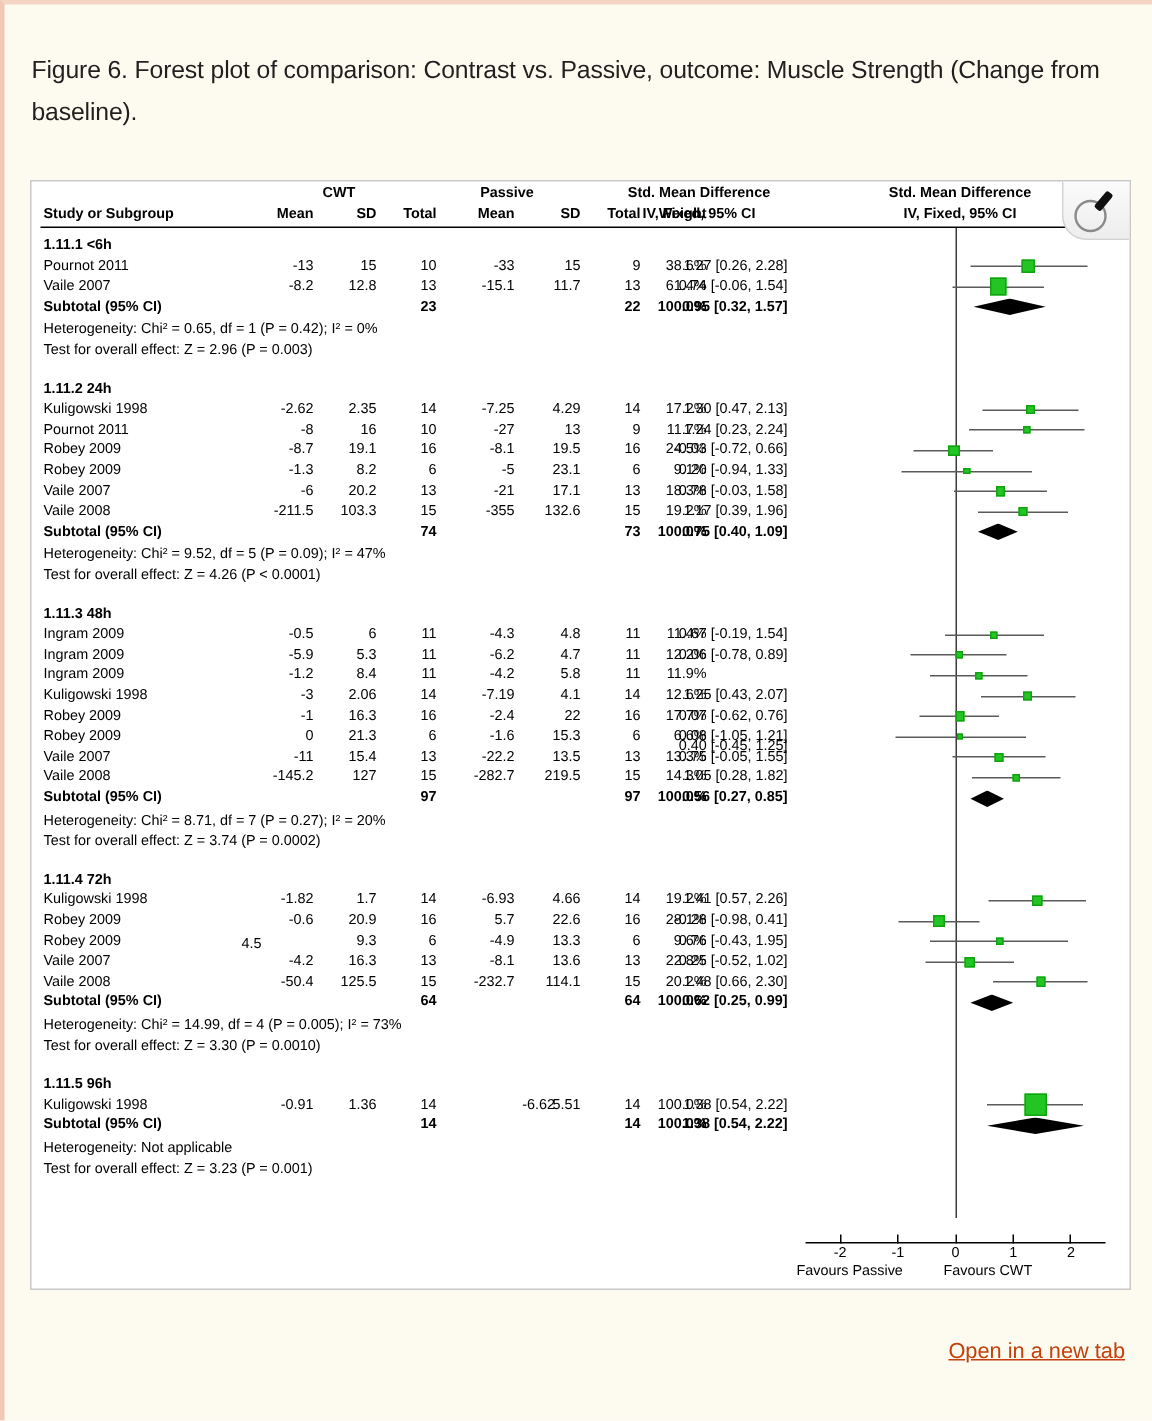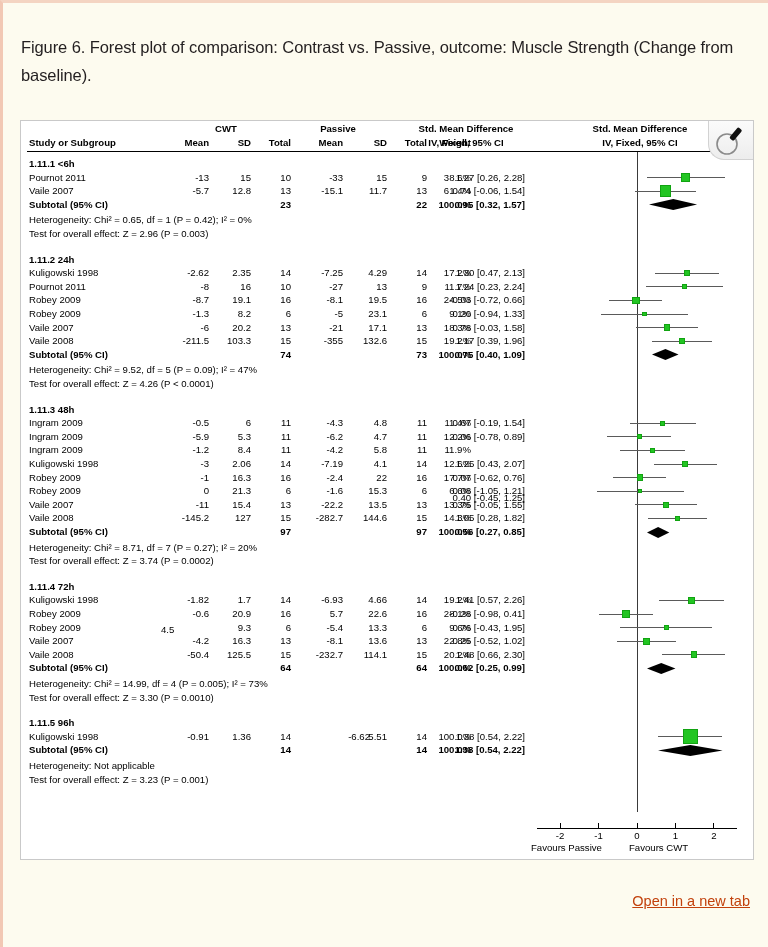--- a/index.html
+++ b/index.html
@@ -191,21 +191,21 @@
         <div class="c" style="left: 8px; top: 49.6px; width: 132px; text-align: left;">Pournot 2011</div>
         <div class="c" style="left: 140px; top: 49.6px; width: 48px; text-align: right;">-13</div>
         <div class="c" style="left: 188px; top: 49.6px; width: 42px; text-align: right;">15</div>
         <div class="c" style="left: 230px; top: 49.6px; width: 40px; text-align: right;">10</div>
         <div class="c" style="left: 270px; top: 49.6px; width: 52px; text-align: right;">-33</div>
         <div class="c" style="left: 322px; top: 49.6px; width: 44px; text-align: right;">15</div>
         <div class="c" style="left: 366px; top: 49.6px; width: 40px; text-align: right;">9</div>
         <div class="c" style="left: 406px; top: 49.6px; width: 44px; text-align: right;">38.6%</div>
         <div class="c" style="left: 386px; top: 49.6px; width: 118px; text-align: right;">1.27 [0.26, 2.28]</div>
         <div class="c" style="left: 8px; top: 63.2px; width: 132px; text-align: left;">Vaile 2007</div>
-        <div class="c" style="left: 140px; top: 63.2px; width: 48px; text-align: right;">-5.7</div>
+        <div class="c" style="left: 140px; top: 63.2px; width: 48px; text-align: right;">-8.2</div>
         <div class="c" style="left: 188px; top: 63.2px; width: 42px; text-align: right;">12.8</div>
         <div class="c" style="left: 230px; top: 63.2px; width: 40px; text-align: right;">13</div>
         <div class="c" style="left: 270px; top: 63.2px; width: 52px; text-align: right;">-15.1</div>
         <div class="c" style="left: 322px; top: 63.2px; width: 44px; text-align: right;">11.7</div>
         <div class="c" style="left: 366px; top: 63.2px; width: 40px; text-align: right;">13</div>
         <div class="c" style="left: 406px; top: 63.2px; width: 44px; text-align: right;">61.4%</div>
         <div class="c" style="left: 386px; top: 63.2px; width: 118px; text-align: right;">0.74 [-0.06, 1.54]</div>
         <div class="c b" style="left: 8px; top: 76.8px; width: 132px; text-align: left;">Subtotal (95% CI)</div>
         <div class="c b" style="left: 230px; top: 76.8px; width: 40px; text-align: right;">23</div>
         <div class="c b" style="left: 366px; top: 76.8px; width: 40px; text-align: right;">22</div>
@@ -337,21 +337,21 @@
         <div class="c" style="left: 270px; top: 376.8px; width: 52px; text-align: right;">-22.2</div>
         <div class="c" style="left: 322px; top: 376.8px; width: 44px; text-align: right;">13.5</div>
         <div class="c" style="left: 366px; top: 376.8px; width: 40px; text-align: right;">13</div>
         <div class="c" style="left: 406px; top: 376.8px; width: 44px; text-align: right;">13.3%</div>
         <div class="c" style="left: 386px; top: 376.8px; width: 118px; text-align: right;">0.75 [-0.05, 1.55]</div>
         <div class="c" style="left: 8px; top: 390.4px; width: 132px; text-align: left;">Vaile 2008</div>
         <div class="c" style="left: 140px; top: 390.4px; width: 48px; text-align: right;">-145.2</div>
         <div class="c" style="left: 188px; top: 390.4px; width: 42px; text-align: right;">127</div>
         <div class="c" style="left: 230px; top: 390.4px; width: 40px; text-align: right;">15</div>
         <div class="c" style="left: 270px; top: 390.4px; width: 52px; text-align: right;">-282.7</div>
-        <div class="c" style="left: 322px; top: 390.4px; width: 44px; text-align: right;">144.6</div>
+        <div class="c" style="left: 322px; top: 390.4px; width: 44px; text-align: right;">219.5</div>
         <div class="c" style="left: 366px; top: 390.4px; width: 40px; text-align: right;">15</div>
         <div class="c" style="left: 406px; top: 390.4px; width: 44px; text-align: right;">14.3%</div>
         <div class="c" style="left: 386px; top: 390.4px; width: 118px; text-align: right;">1.05 [0.28, 1.82]</div>
         <div class="c b" style="left: 8px; top: 404px; width: 132px; text-align: left;">Subtotal (95% CI)</div>
         <div class="c b" style="left: 230px; top: 404px; width: 40px; text-align: right;">97</div>
         <div class="c b" style="left: 366px; top: 404px; width: 40px; text-align: right;">97</div>
         <div class="c b" style="left: 406px; top: 404px; width: 44px; text-align: right;">100.0%</div>
         <div class="c b" style="left: 386px; top: 404px; width: 118px; text-align: right;">0.56 [0.27, 0.85]</div>
         <div class="c" style="left: 8px; top: 419.6px; white-space: nowrap;">Heterogeneity: Chi² = 8.71, df = 7 (P = 0.27); I² = 20%</div>
         <div class="c" style="left: 8px; top: 433.2px; white-space: nowrap;">Test for overall effect: Z = 3.74 (P = 0.0002)</div>
@@ -371,21 +371,21 @@
         <div class="c" style="left: 230px; top: 486px; width: 40px; text-align: right;">16</div>
         <div class="c" style="left: 270px; top: 486px; width: 52px; text-align: right;">5.7</div>
         <div class="c" style="left: 322px; top: 486px; width: 44px; text-align: right;">22.6</div>
         <div class="c" style="left: 366px; top: 486px; width: 40px; text-align: right;">16</div>
         <div class="c" style="left: 406px; top: 486px; width: 44px; text-align: right;">28.1%</div>
         <div class="c" style="left: 386px; top: 486px; width: 118px; text-align: right;">-0.28 [-0.98, 0.41]</div>
         <div class="c" style="left: 8px; top: 499.6px; width: 132px; text-align: left;">Robey 2009</div>
         <div class="c" style="left: 140px; top: 502px; width: 48px; ">4.5</div>
         <div class="c" style="left: 188px; top: 499.6px; width: 42px; text-align: right;">9.3</div>
         <div class="c" style="left: 230px; top: 499.6px; width: 40px; text-align: right;">6</div>
-        <div class="c" style="left: 270px; top: 499.6px; width: 52px; text-align: right;">-5.4</div>
+        <div class="c" style="left: 270px; top: 499.6px; width: 52px; text-align: right;">-4.9</div>
         <div class="c" style="left: 322px; top: 499.6px; width: 44px; text-align: right;">13.3</div>
         <div class="c" style="left: 366px; top: 499.6px; width: 40px; text-align: right;">6</div>
         <div class="c" style="left: 406px; top: 499.6px; width: 44px; text-align: right;">9.6%</div>
         <div class="c" style="left: 386px; top: 499.6px; width: 118px; text-align: right;">0.76 [-0.43, 1.95]</div>
         <div class="c" style="left: 8px; top: 513.2px; width: 132px; text-align: left;">Vaile 2007</div>
         <div class="c" style="left: 140px; top: 513.2px; width: 48px; text-align: right;">-4.2</div>
         <div class="c" style="left: 188px; top: 513.2px; width: 42px; text-align: right;">16.3</div>
         <div class="c" style="left: 230px; top: 513.2px; width: 40px; text-align: right;">13</div>
         <div class="c" style="left: 270px; top: 513.2px; width: 52px; text-align: right;">-8.1</div>
         <div class="c" style="left: 322px; top: 513.2px; width: 44px; text-align: right;">13.6</div>

